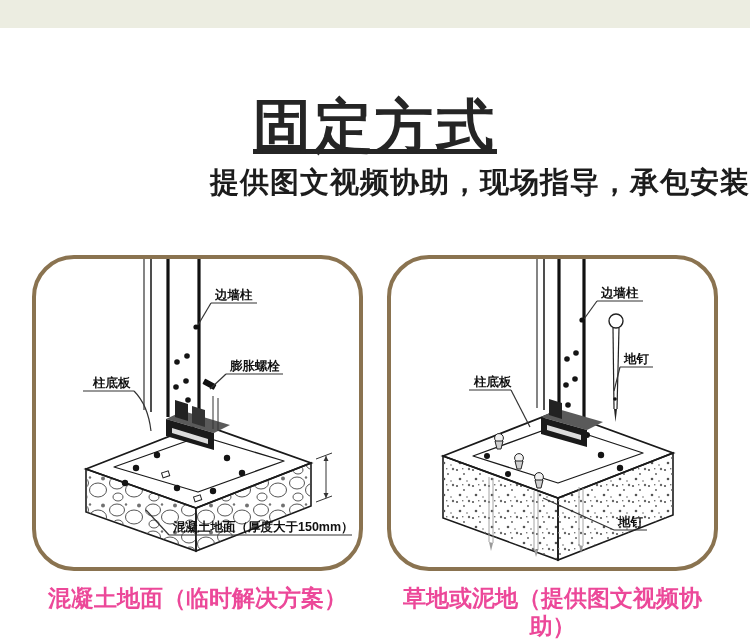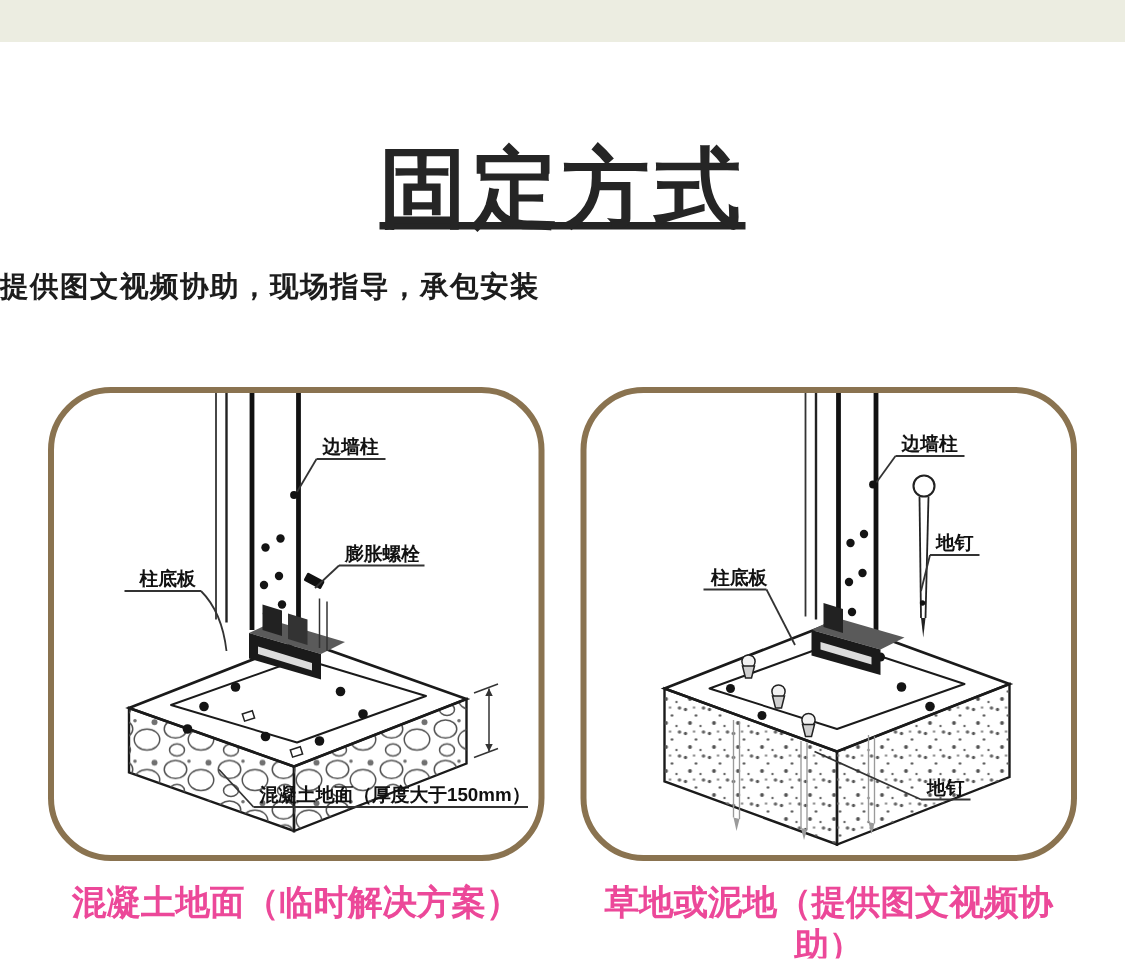--- a/index.html
+++ b/index.html
@@ -9,22 +9,22 @@
     -webkit-font-smoothing:antialiased;
   }
   .top-strip{height:28px;background:#ecede1;}
   .page-title{
     margin:64px 0 0 0;text-align:center;
     font-size:58px;line-height:1.18;font-weight:900;color:#252525;
     letter-spacing:3px;
     text-decoration:underline;
   }
   .page-subtitle{
-    margin-top:20px;text-align:left;
-    font-size:19px;line-height:1.25;font-weight:800;color:#1c1c1c;
+    margin-top:4px;text-align:right;
+    font-size:29px;line-height:1.25;font-weight:800;color:#1c1c1c;
     letter-spacing:1px;
   }
   .panels{
     margin-top:54px;display:flex;justify-content:space-between;
     padding:0 32px;box-sizing:border-box;align-items:flex-end;
   }
   .panel{
     box-sizing:border-box;width:331px;height:316px;background:#fff;
     border:4px solid #8a7350;border-radius:42px;overflow:hidden;
   }

